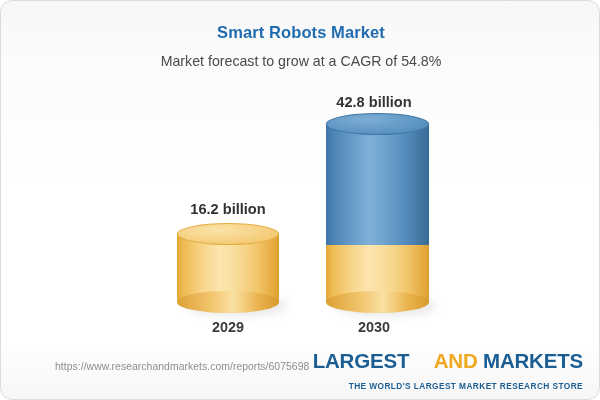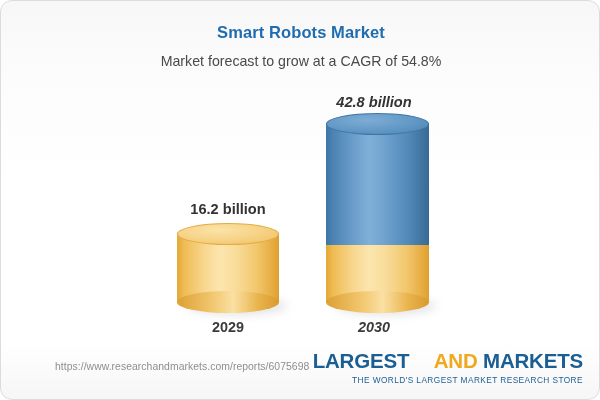--- a/index.html
+++ b/index.html
@@ -168,25 +168,25 @@
     color: #1b5e94;
     white-space: nowrap;
     line-height: 1.1;
   }
   .logo-and {
     color: #f0a81f;
     margin-left: 19px;
   }
   .logo-tag {
     font-size: 8.3px;
-    font-weight: normal;
+    font-weight: bold;
     color: #1b5e94;
     letter-spacing: 0.42px;
     white-space: nowrap;
-    margin-top: 2px;
+    margin-top: 8px;
   }
 </style>
 </head>
 <body>
 
 <div id="infographic">
 
   <div class="chart-title">Smart Robots Market</div>
 
   <div class="chart-subtitle">Market forecast to grow at a CAGR of 54.8%</div>
@@ -203,21 +203,21 @@
         <div class="seg" style="top:0; height:90px;">
           <div class="seg-body yellow-body" style="top:10px; height:70px;"></div>
           <div class="ellipse yellow-bottom" style="top:68px; height:22px;"></div>
           <div class="ellipse yellow-top" style="top:0; height:22px;"></div>
         </div>
       </div>
 
       <div class="cat-label" style="top:318px;">2029</div>
     </div>
 
-    <div class="bar-group" style="left:325px; width:96px; height:348px;font-style:italic;">
+    <div class="bar-group" style="left:325px; width:96px; height:348px;">
 
       <div class="value-label" style="top:93px;">42.8 billion</div>
 
       <div class="cyl" style="left:0; top:112px; width:103px; height:200px;">
         <div class="cyl-shadow" style="left:10px; top:184px; width:100px; height:18px;"></div>
 
         <div class="seg" style="top:110px; height:90px;">
           <div class="seg-body yellow-body" style="top:10px; height:70px;"></div>
           <div class="ellipse yellow-bottom" style="top:68px; height:22px;"></div>
           <div class="ellipse yellow-top" style="top:0; height:22px; background:radial-gradient(ellipse at 40% 30%,#fbe3a9 0%,#f6d183 55%,#efbe5f 100%); border:none;"></div>

